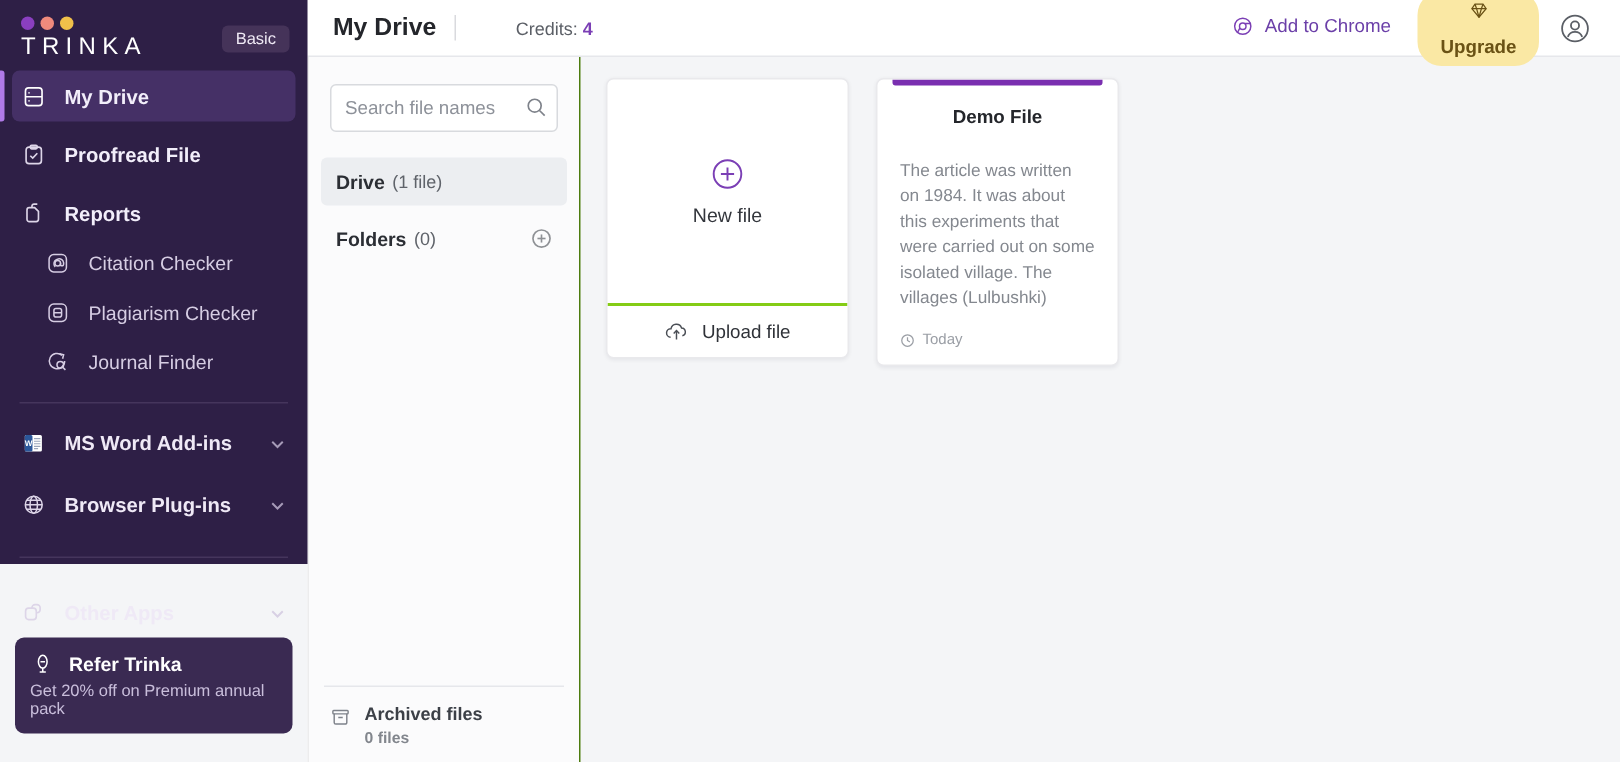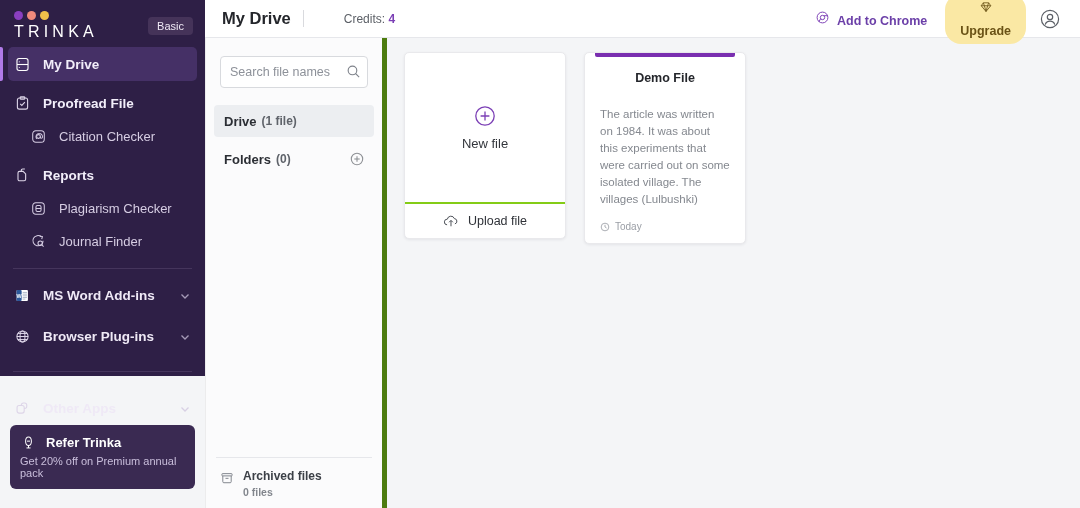--- a/index.html
+++ b/index.html
@@ -84,40 +84,39 @@
     height: 38px; flex: 0 0 38px; background: #ffffff;
     border-bottom: 1px solid #e6e7eb;
     display: flex; align-items: center; padding: 0 14px 0 17px;
   }
   .page-title { font-size: 16.5px; font-weight: 700; color: #24262b; }
   .vbar { width: 1px; height: 17px; background: #d9dade; margin: 0 12px; }
   .credits { font-size: 12px; color: #5b5f66; margin-left: 28px; }
   .credits b { color: #7b3fb5; font-weight: 700; }
   .top-spacer { flex: 1 1 auto; }
   .top-btn {
-    display: flex; align-items: flex-end; gap: 7px;
+    display: flex; align-items: flex-start; gap: 7px;
     font-size: 12.5px; color: #6b3fa8; cursor: pointer;
     padding: 4px 8px;
-    font-weight: bold;
   }
   .upgrade {
     display: flex; align-items: center; gap: 7px;
     background: #fae8a4; color: #6a5215;
     font-size: 12.5px; font-weight: 600;
     padding: 6px 15px; border-radius: 16px;
     margin: 0 12px 0 10px; cursor: pointer; flex-direction: column;
   }
   .avatar-btn { width: 24px; height: 24px; cursor: pointer; margin-right: 4px; }
 
   .body { flex: 1 1 auto; display: flex; min-height: 0; }
 
   
   .filepanel {
     width: 182px; flex: 0 0 182px; background: #fbfbfc;
-    border-right: 5px solid #4d7c0f; border-left: 1px solid #ececed;
+    border-right: 1px solid #4d7c0f; border-left: 1px solid #ececed;
     display: flex; flex-direction: column; padding: 18px 0 0 0;
   }
   .search-wrap { padding: 0 14px; position: relative; }
   .search-input {
     width: 100%; height: 32px;
     border: 1px solid #d8dade; border-radius: 4px;
     background: #fff; padding: 0 28px 0 9px;
     font-size: 12.5px; color: #33363c;
     font-family: "Liberation Sans", sans-serif; outline: none;
   }
@@ -129,21 +128,21 @@
     background: #eceef1; border-radius: 4px;
     display: flex; align-items: center; padding: 12px 10px;
     cursor: pointer;
   }
   .folders-row {
     margin: 6px 8px 0 8px; height: 32px;
     display: flex; align-items: center; padding: 0 10px;
     cursor: pointer;
   }
   .row-name { font-size: 13px; font-weight: 700; color: #2b2e34; }
-  .row-count { font-size: 12px; color: #5f636a; margin-left: 5px; font-weight: bold; }
+  .row-count { font-size: 12px; color: #5f636a; margin-left: 5px; }
   .row-sp { flex: 1 1 auto; }
   .plus-ico { width: 14px; height: 14px; cursor: pointer; opacity: .65; }
 
   .fp-spacer { flex: 1 1 auto; }
   .archived {
     border-top: 1px solid #e6e7eb;
     margin: 0 10px; padding: 11px 4px 10px 4px;
     display: flex; align-items: flex-start; gap: 9px; cursor: pointer; font-weight: bold;
   }
   .arch-title { font-size: 12px; color: #3c4047; }
@@ -224,39 +223,39 @@
         <span class="nav-ico">
           <svg viewBox="0 0 20 20" fill="none" stroke="#ddd5e8" stroke-width="1.3">
             <rect x="4" y="3.6" width="12" height="13" rx="2.3"></rect>
             <rect x="7.3" y="2.2" width="5.4" height="2.8" rx="1"></rect>
             <polyline points="7.3,10.4 9.2,12.2 12.8,8.4"></polyline>
           </svg>
         </span>
         <span class="nav-label">Proofread File</span>
       </div>
 
+      <div class="nav-item main" style="margin-top:6px;">
+        <span class="nav-ico">
+          <svg viewBox="0 0 20 20" fill="none" stroke="#ddd5e8" stroke-width="1.3">
+            <path d="M6.5 5.2h4.2l3 3v6.2a1.8 1.8 0 0 1-1.8 1.8H6.5a1.8 1.8 0 0 1-1.8-1.8V7a1.8 1.8 0 0 1 1.8-1.8z"></path>
+            <path d="M8.6 5.2V4a1.6 1.6 0 0 1 1.6-1.6h2.6"></path>
+          </svg>
+        </span>
+        <span class="nav-label">Reports</span>
+      </div>
+
       <div class="nav-item sub">
         <span class="nav-ico">
           <svg viewBox="0 0 20 20" fill="none" stroke="#d6cde3" stroke-width="1.2">
             <rect x="3.2" y="3.2" width="13.6" height="13.6" rx="3.6"></rect>
             <circle cx="10" cy="10" r="2.2"></circle>
             <path d="M12.2 10v1.6a1.7 1.7 0 0 0 2.1 0c.6-.9.5-3.2-1.1-4.4-1.5-1.1-4.1-.8-5.4.8-1.1 1.4-1 3.8.3 4.9"></path>
           </svg>
         </span>
         <span class="nav-label">Citation Checker</span>
-      </div>
-
-      <div class="nav-item main" style="margin-top:6px;">
-        <span class="nav-ico">
-          <svg viewBox="0 0 20 20" fill="none" stroke="#ddd5e8" stroke-width="1.3">
-            <path d="M6.5 5.2h4.2l3 3v6.2a1.8 1.8 0 0 1-1.8 1.8H6.5a1.8 1.8 0 0 1-1.8-1.8V7a1.8 1.8 0 0 1 1.8-1.8z"></path>
-            <path d="M8.6 5.2V4a1.6 1.6 0 0 1 1.6-1.6h2.6"></path>
-          </svg>
-        </span>
-        <span class="nav-label">Reports</span>
       </div>
 
       <div class="nav-item sub">
         <span class="nav-ico">
           <svg viewBox="0 0 20 20" fill="none" stroke="#d6cde3" stroke-width="1.2">
             <rect x="3.2" y="3.2" width="13.6" height="13.6" rx="3.6"></rect>
             <rect x="7" y="6.6" width="6" height="6.8" rx="1.6"></rect>
             <line x1="7" y1="10" x2="13" y2="10"></line>
           </svg>
         </span>

